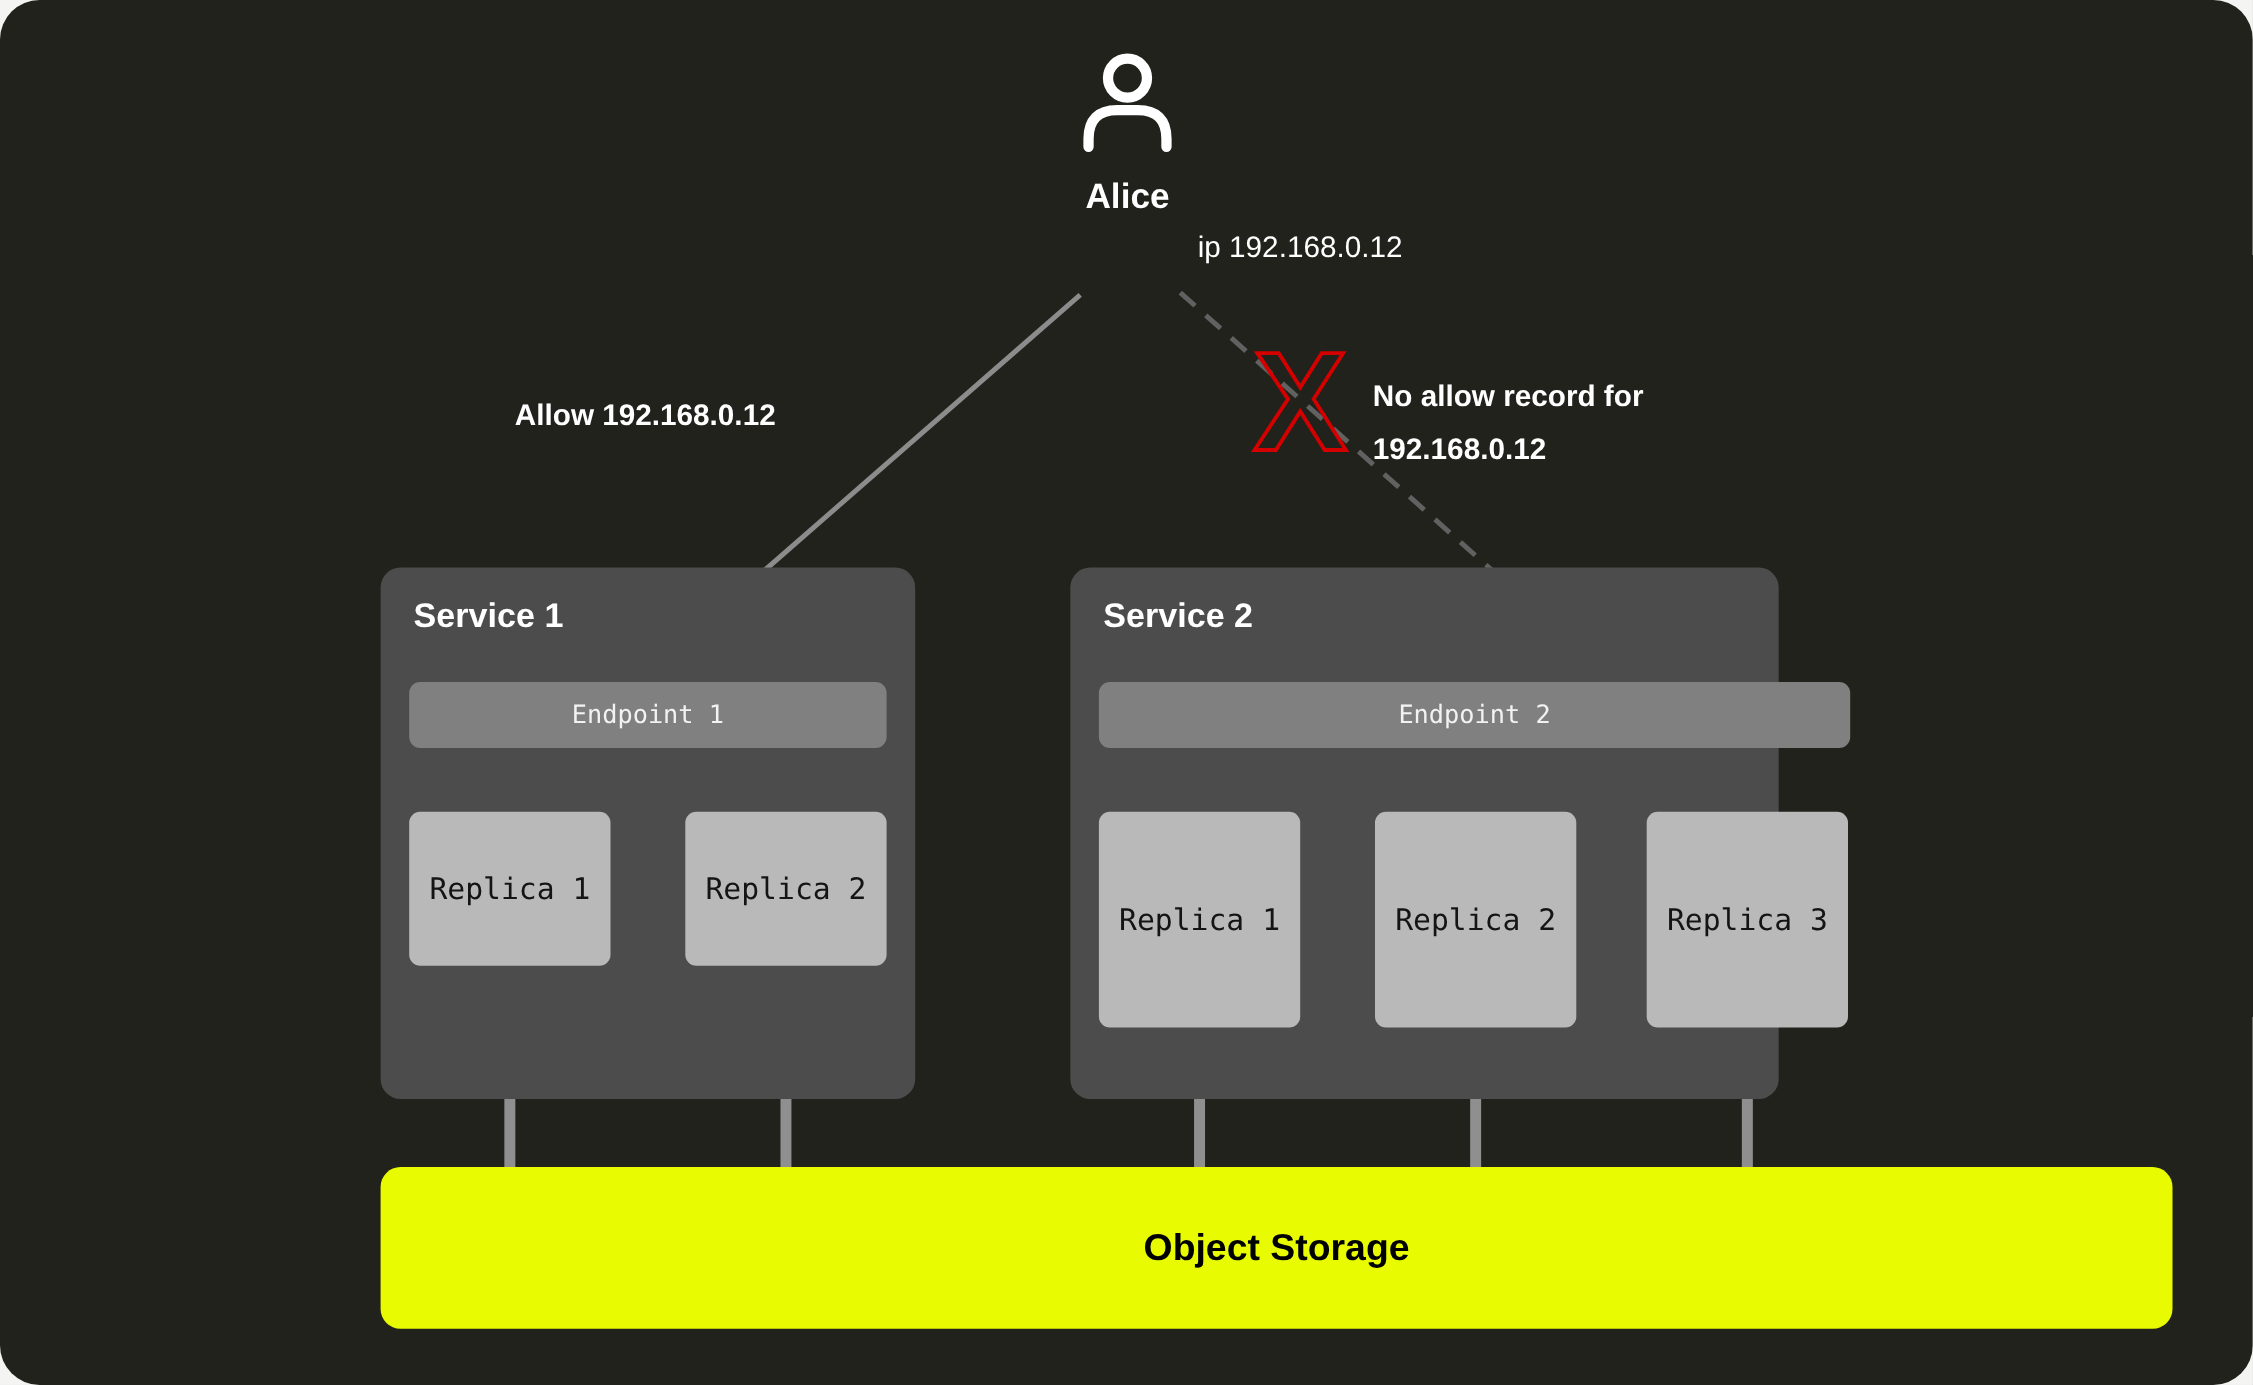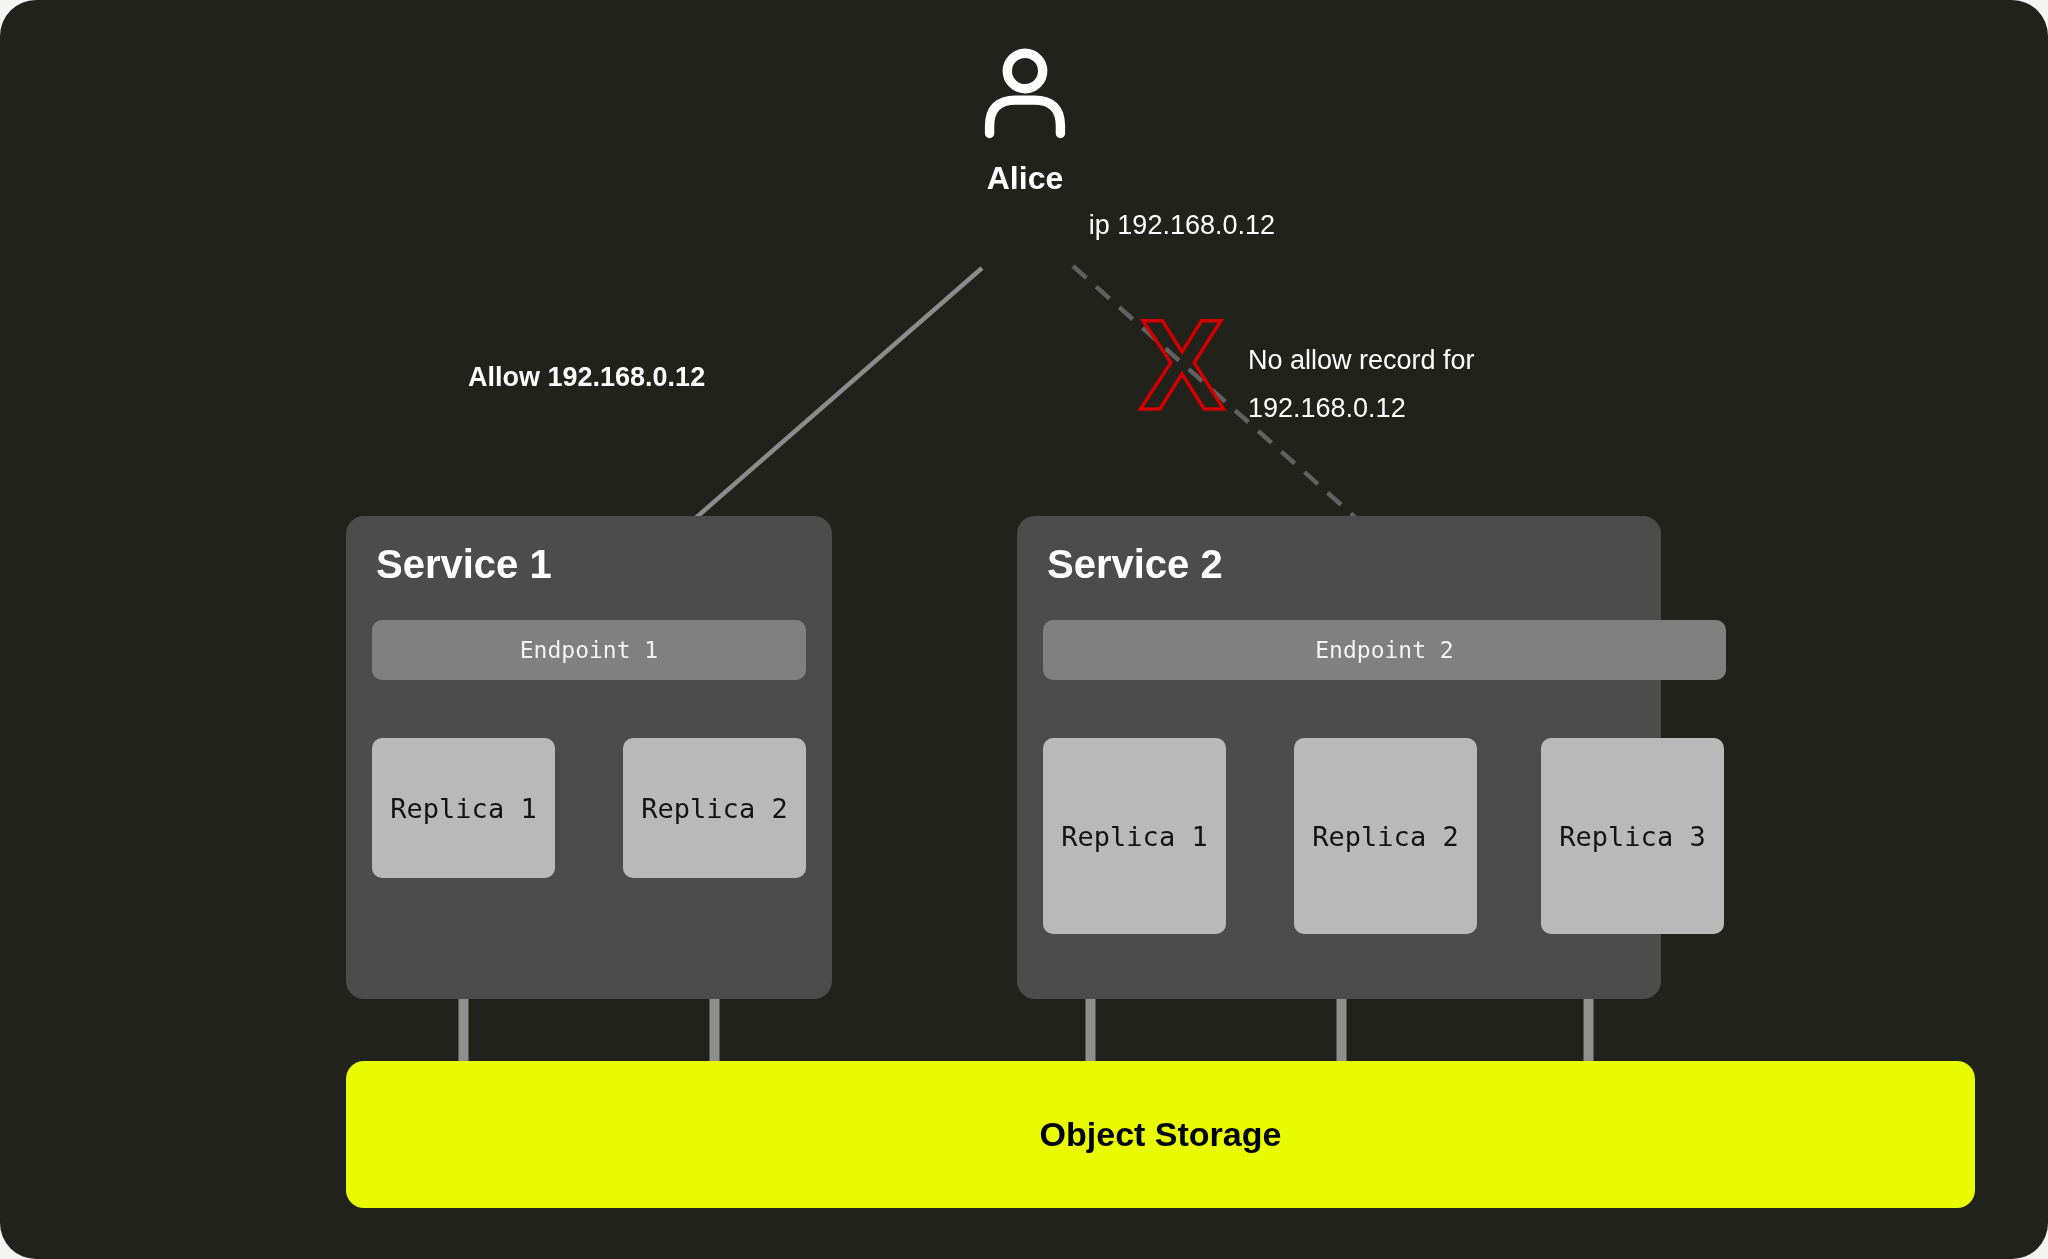--- a/index.html
+++ b/index.html
@@ -31,36 +31,36 @@
     text-align:right; font-size:27px;
     color: var(--text-light, #fff);
   }
   
   .allow-label {
     position:absolute; left:468px; top:362px;
     font-size:27px; font-weight:bold; color: var(--text-light, #fff);
   }
   .deny-label {
     position:absolute; left:1248px; top:336px;
-    font-size:27px; font-weight:normal; color: var(--text-light, #fff);
+    font-size:27px; font-weight:bold; color: var(--text-light, #fff);
     line-height:48px;
   }
   .deny-label span { display:block; }
   .deny-x { position:absolute; left:1130px; top:312px; }
   
   .service {
     position:absolute; top:516px; height:483px;
     background: var(--service-box, #4c4c4c);
     border-radius:18px;
   }
   .service-1 { left:346px; width:486px; }
-  .service-2 { left:973px; width:644px;margin-left:44px; }
+  .service-2 { left:973px; width:644px; }
   .service-title {
     position:absolute; left:30px; top:26px;
-    font-size:40px; font-weight:bold; color: var(--text-light, #fff);
+    font-size:31px; font-weight:bold; color: var(--text-light, #fff);
   }
   .endpoint {
     position:absolute; left:26px; top:104px; height:60px;
     background: var(--endpoint-bar, #808080);
     border-radius:10px;
     color:#f2f2f2;
     font-family:"DejaVu Sans Mono", monospace; font-size:23px;
     display:flex; align-items:center; justify-content:center;
   }
   .service-1 .endpoint { width:434px; }

